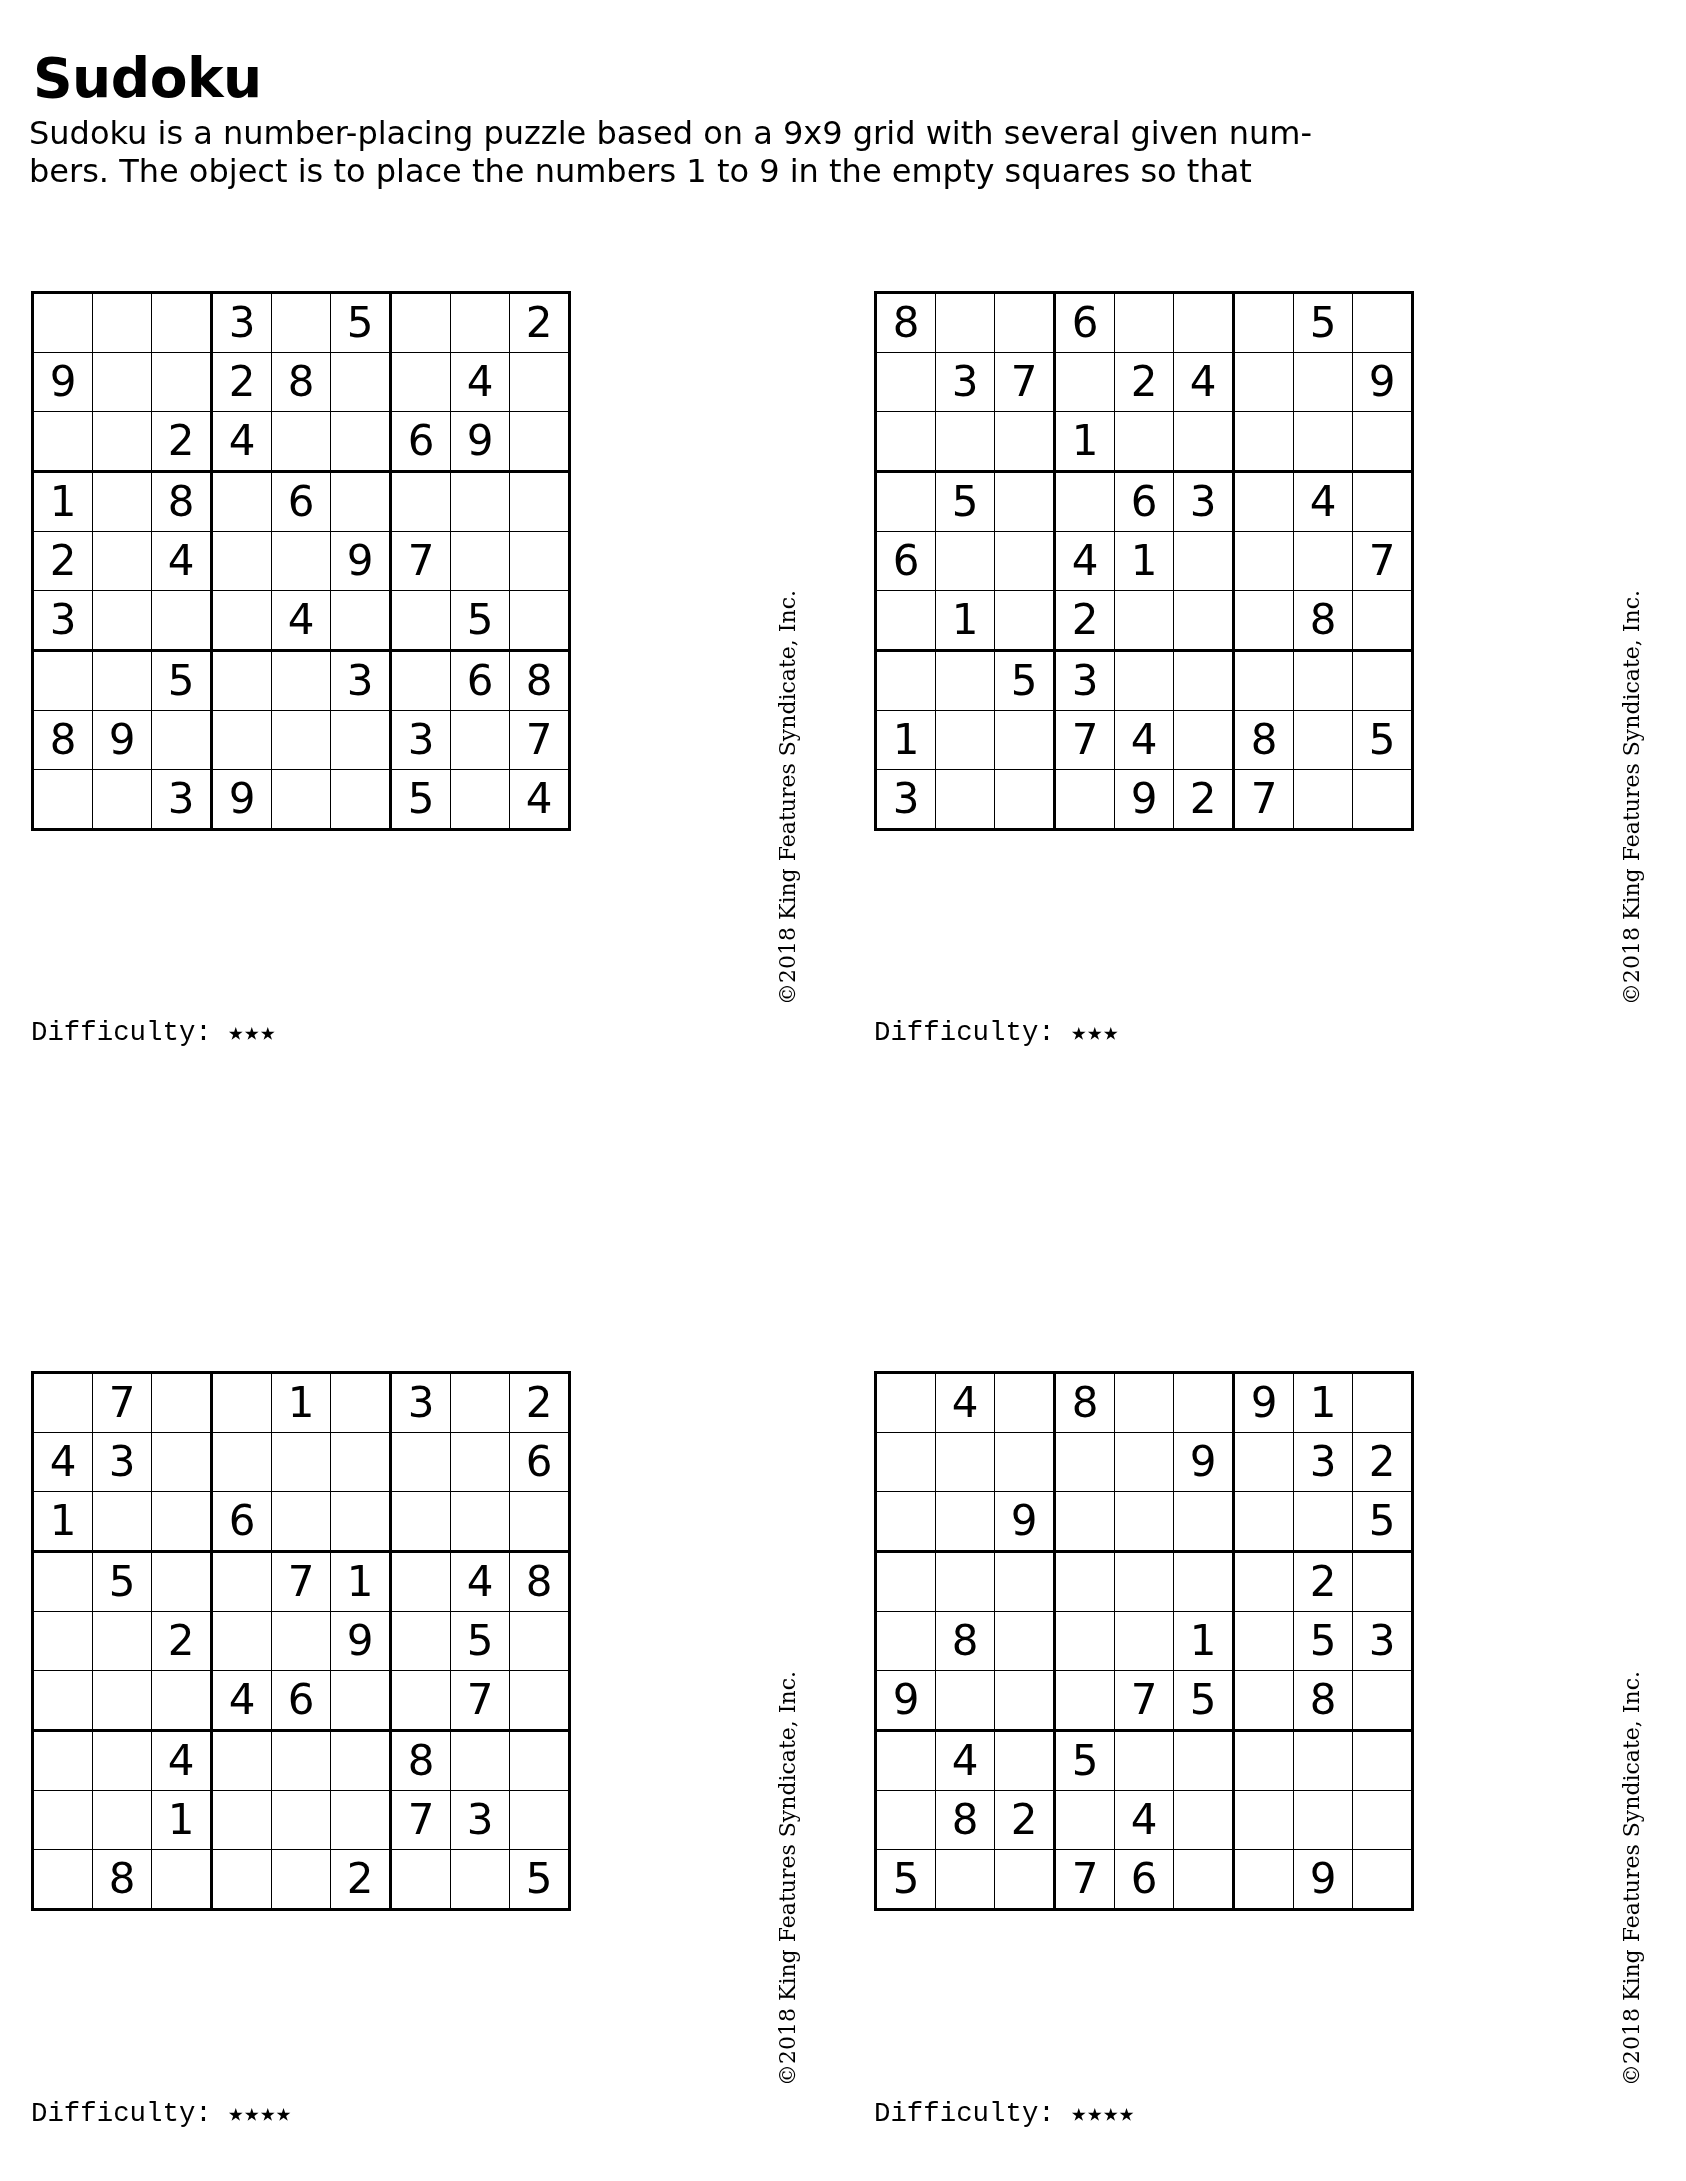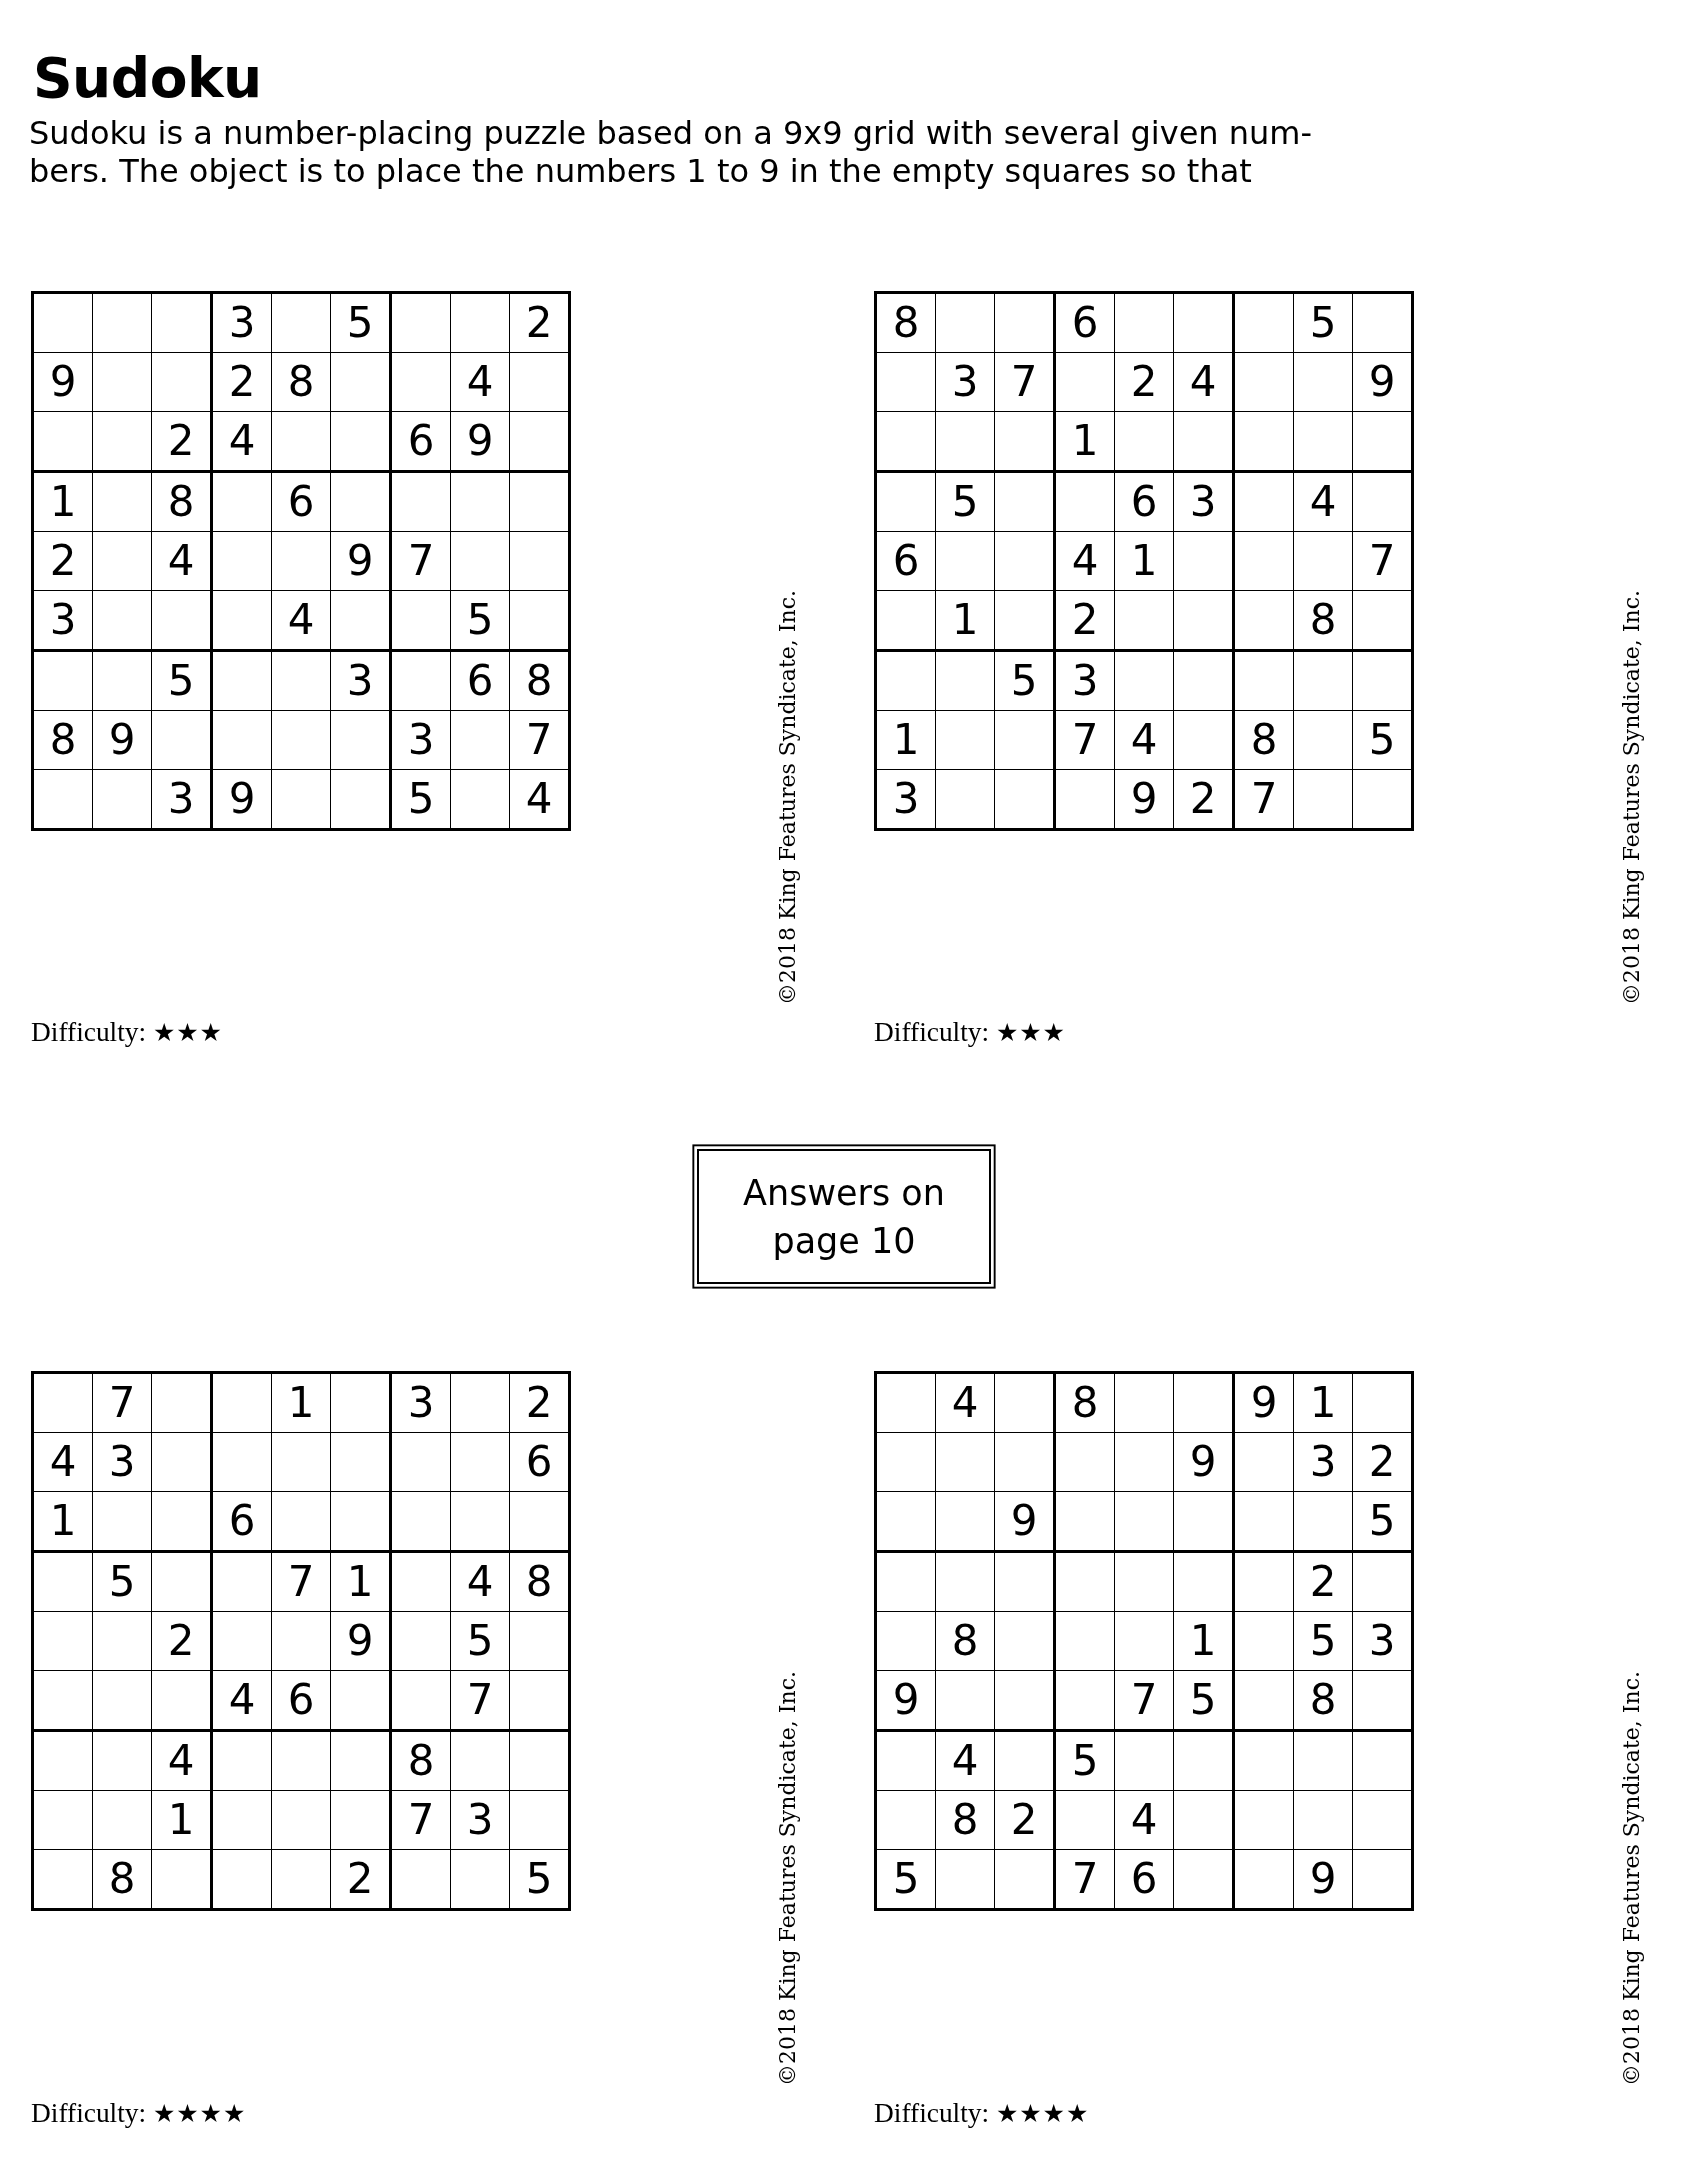--- a/index.html
+++ b/index.html
@@ -62,21 +62,21 @@
     padding: 0;
     line-height: 58px;
   }
   .grid td.bt { border-top: 3.7px solid #000; }
   .grid td.bl { border-left: 3.7px solid #000; }
   .grid td.bb { border-bottom: 3.7px solid #000; }
   .grid td.br { border-right: 3.7px solid #000; }
 
   .difficulty {
     position: absolute;
-    font-family: Liberation Serif, serif;
+    font-family: Liberation Mono, monospace;
     font-size: 27.4px;
     white-space: nowrap;
   }
   .difficulty .stars {
     font-size: 25px;
     letter-spacing: 0.9px;
   }
   .copyright {
     position: absolute;
     font-family: "DejaVu Serif", serif;
@@ -334,26 +334,20 @@
           </tr>
         </tbody>
       </table>
   </div>
   <div class="difficulty" style="left:874px; top:1017px;">
     <span>Difficulty:</span>
     <span class="stars">★★★</span>
   </div>
   <div class="copyright" style="left:1619px; top:1005px;">©2018 King Features Syndicate, Inc.</div>
 
-  <div class="answers-box">
-    <div class="answers-box-inner">
-      <div>Answers on</div>
-      <div>page 10</div>
-    </div>
-  </div>
 
   <div class="puzzle-wrap" style="left:31px; top:1371px;">
     <table class="grid" id="grid-2">
         <tbody>
           <tr>
             <td class="bt bl"></td>
             <td class="bt">7</td>
             <td class="bt"></td>
             <td class="bt bl"></td>
             <td class="bt">1</td>

